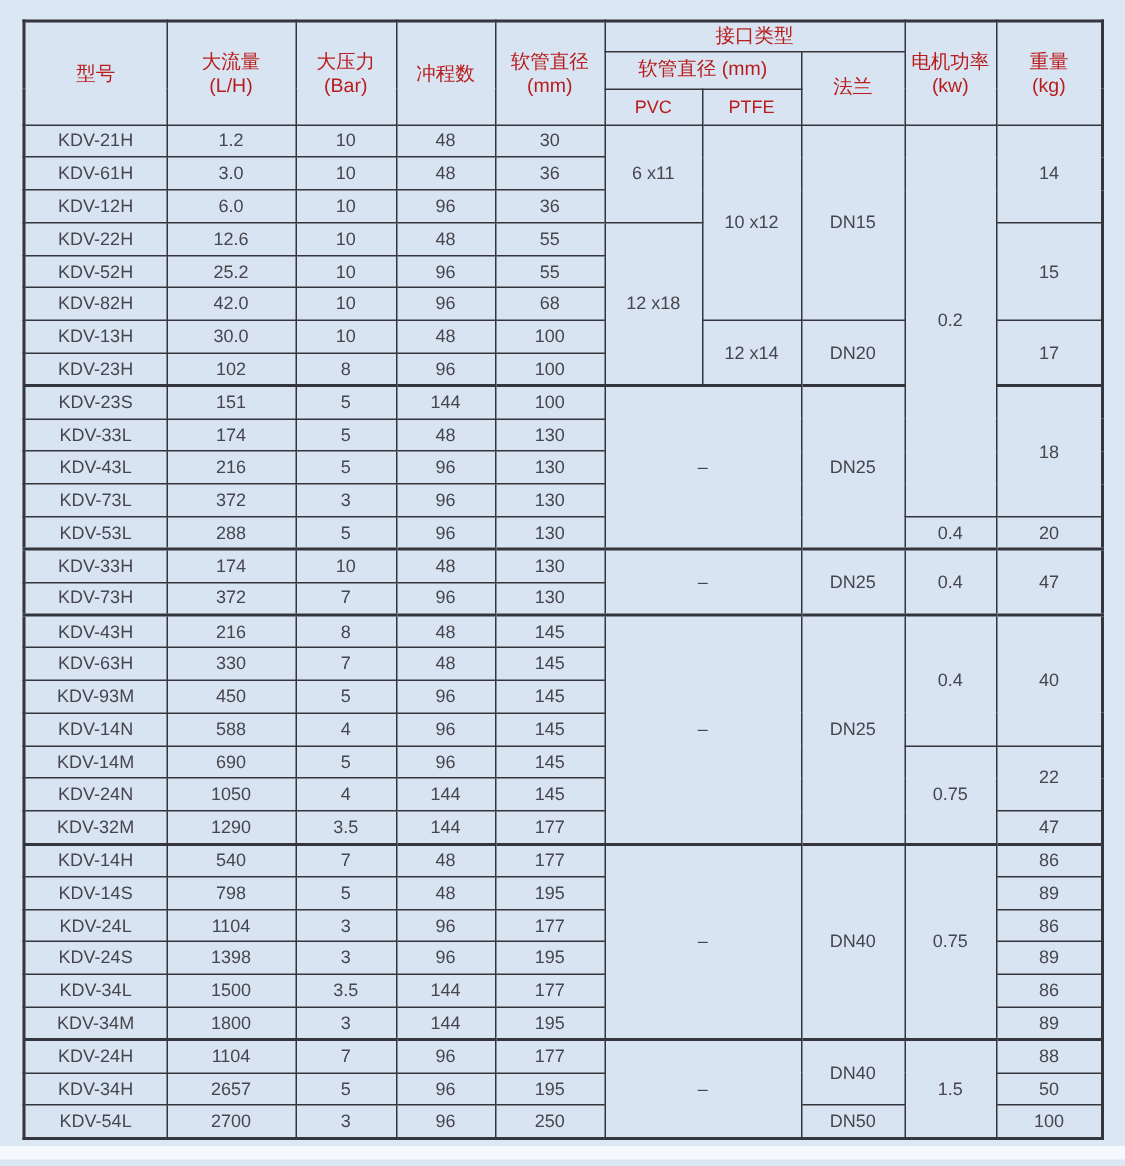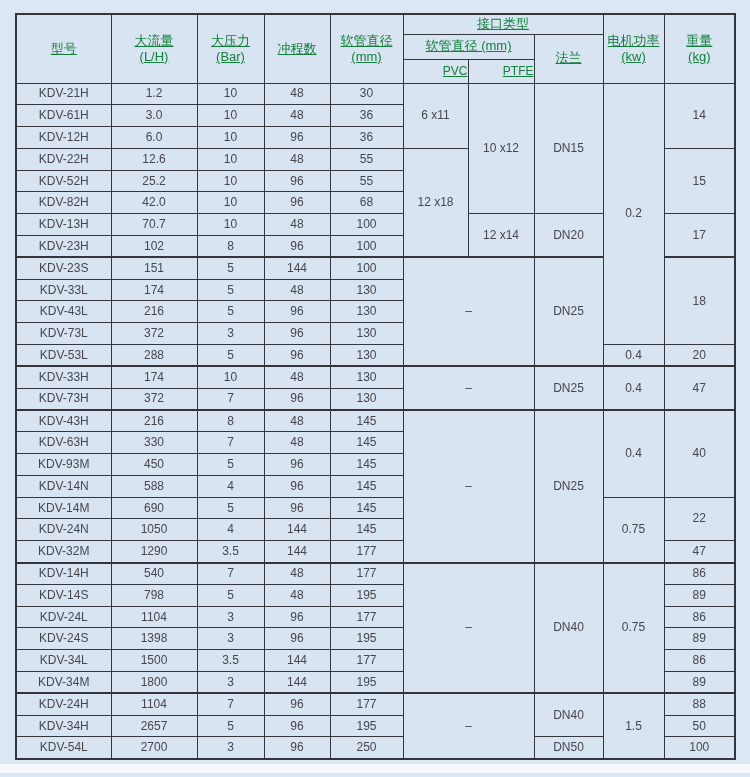--- a/index.html
+++ b/index.html
@@ -18,25 +18,25 @@
     color:#46464e;
     border:2px solid #35353d;
   }
   th, td {
     border:1px solid #35353d;
     text-align:center; vertical-align:middle;
     padding:0; font-weight:normal;
     font-size:12px; line-height:1.25;
     overflow:hidden; white-space:nowrap;
   }
-  thead th { font-size:13px; color:#15803d;text-decoration:underline; }
+  thead th { font-size:13px; color:#b91c1c; }
   thead tr.h1 { height:20px; }
   thead tr.h2 { height:25px; }
   thead tr.h3 { height:24px; }
-  thead tr.h3 th { font-size:12px;text-align:right; }
+  thead tr.h3 th { font-size:12px; }
   tbody tr { height:21.7px; }
   tbody tr.sec td { border-top-width:2px;text-align:center; }
   .bottom-strip {
     position:absolute; left:0; right:0; top:764px; height:9px;
     background:#f5f9fd;
   }
 </style>
 </head>
 <body>
 
@@ -118,21 +118,21 @@
       </tr>
       <tr>
         <td>KDV-82H</td>
         <td>42.0</td>
         <td>10</td>
         <td>96</td>
         <td>68</td>
       </tr>
       <tr>
         <td>KDV-13H</td>
-        <td>70.7</td>
+        <td>30.0</td>
         <td>10</td>
         <td>48</td>
         <td>100</td>
         <td rowspan="2">12 x14</td>
         <td rowspan="2">DN20</td>
         <td rowspan="2">17</td>
       </tr>
       <tr>
         <td>KDV-23H</td>
         <td>102</td>

